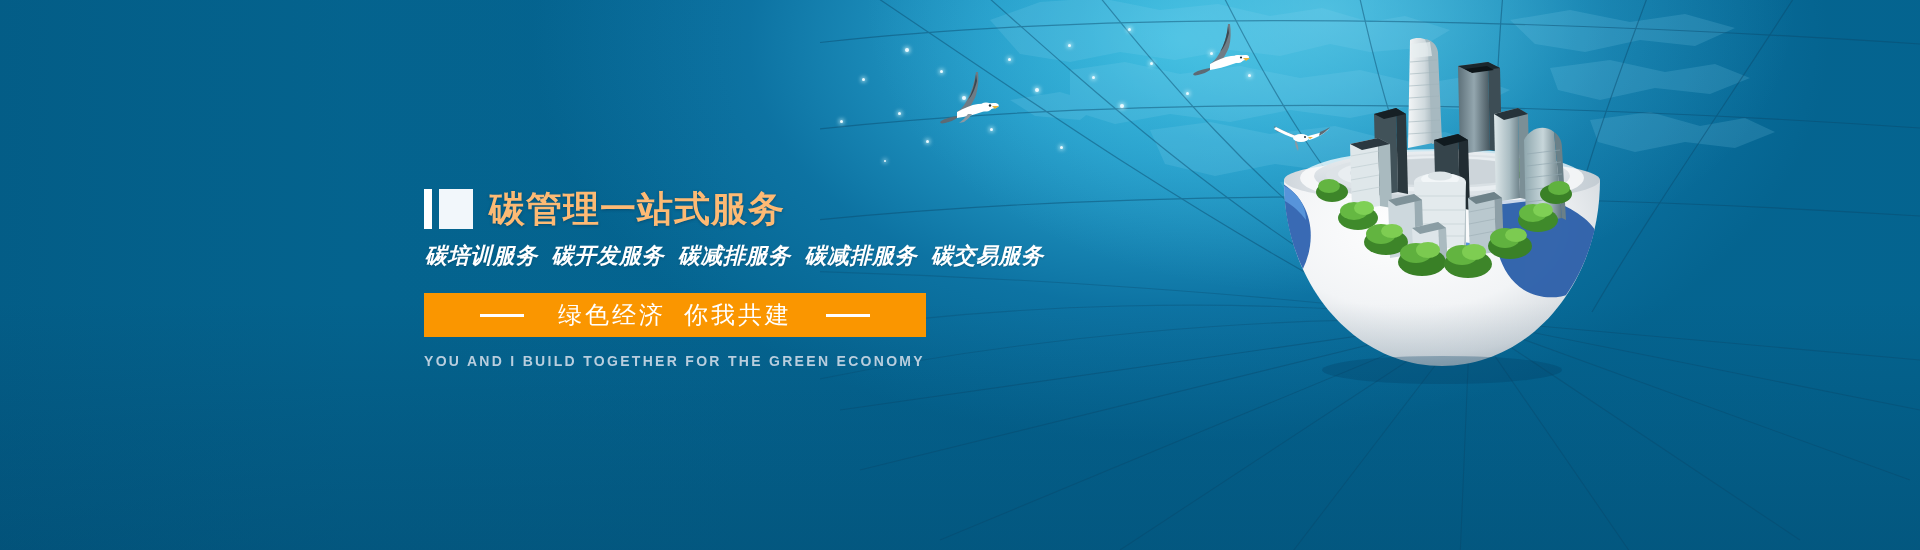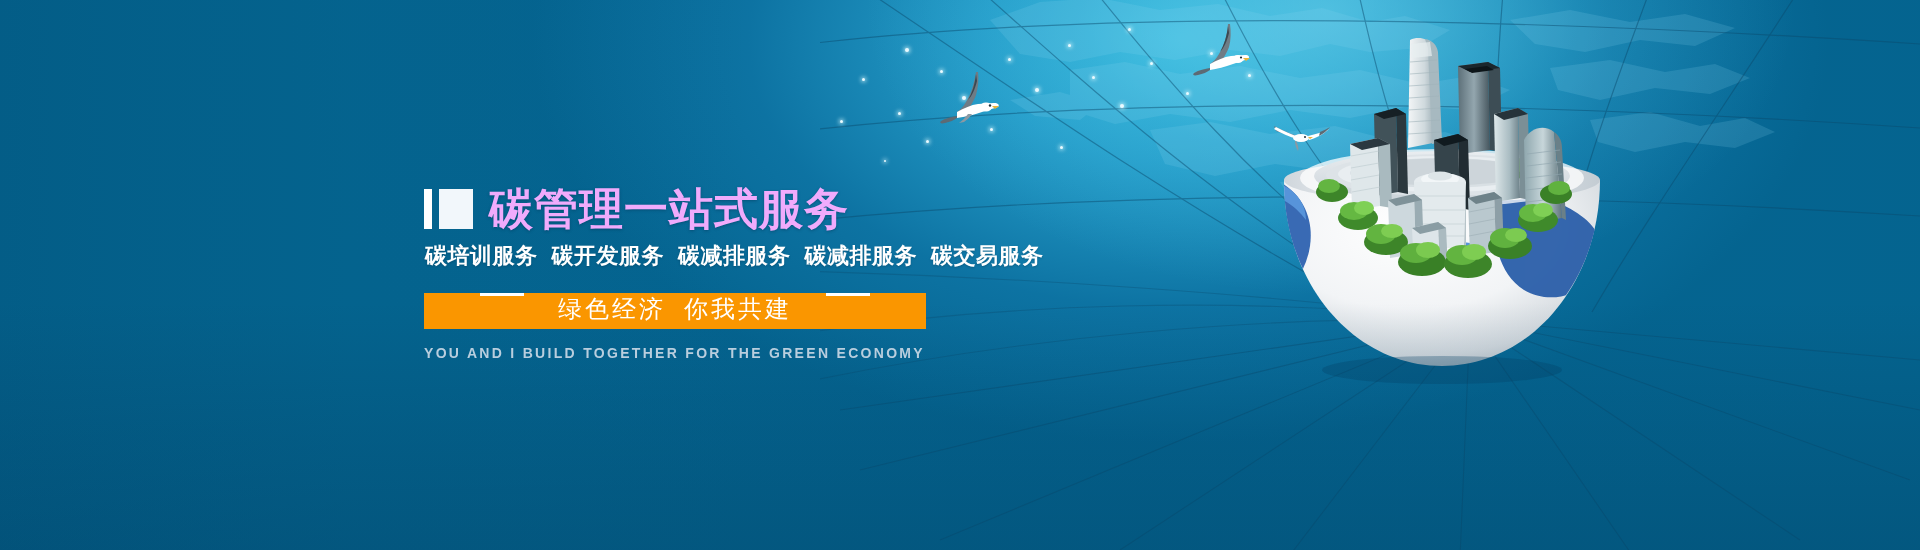--- a/index.html
+++ b/index.html
@@ -112,48 +112,48 @@
   }
   .logo-bar {
     width: 8px; height: 40px;
     background: #ffffff;
   }
   .logo-sq {
     width: 34px; height: 40px;
     background: #f2f7fb;
   }
   .main-title {
-    color: #f0abfc;
-    font-size: 44px;
+    color: #fdba74;
+    font-size: 36px;
     font-weight: bold;
     letter-spacing: 1px;
     line-height: 44px;
     white-space: nowrap;
     text-shadow: 0 1px 3px rgba(0,35,60,0.35);
   }
   .subtitle {
     margin-top: 9px;
     margin-left: 1px;
     color: #ffffff;
     font-size: 22px;
     font-weight: bold;
     letter-spacing: 0.5px;
     white-space: nowrap;
     text-shadow: 0 1px 2px rgba(0,35,60,0.30);
   }
-  .subtitle .sv { margin-right: 14px; }
+  .subtitle .sv { margin-right: 14px; font-style: italic; }
   .subtitle .sv:last-child { margin-right: 0; }
 
   .orange-bar {
     margin-top: 22px;
     width: 502px;
-    height: 36px;
+    height: 44px;
     background: #fa9600;
     display: flex;
-    align-items: flex-start;
+    align-items: center;
     justify-content: center;
     gap: 0;
   }
   .dash {
     display: inline-block;
     width: 44px;
     height: 3px;
     background: #ffffff;
   }
   .dash.left { margin-right: 34px; }

